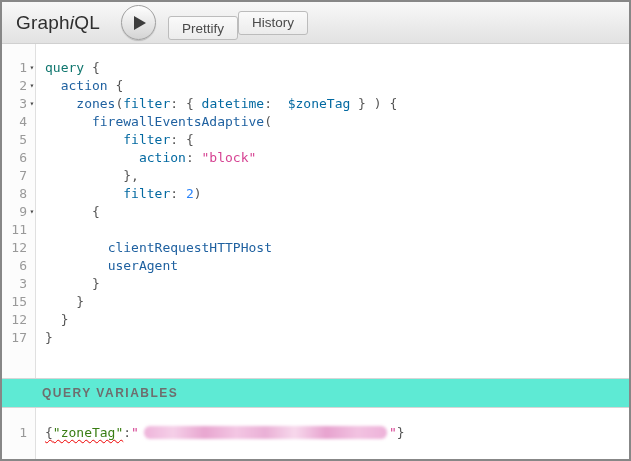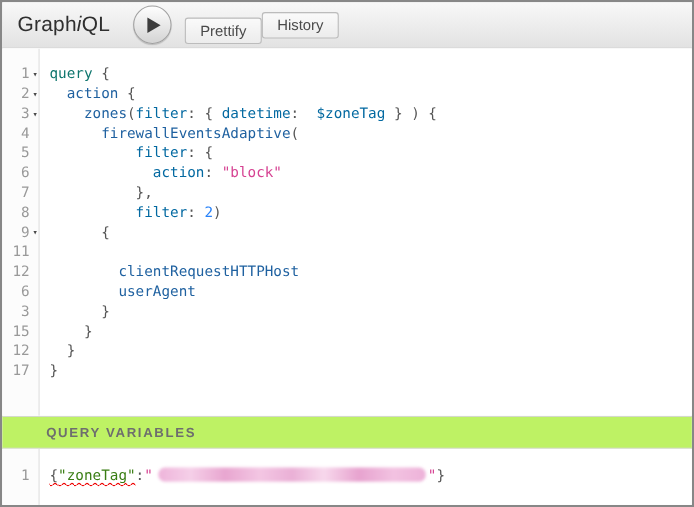--- a/index.html
+++ b/index.html
@@ -100,21 +100,21 @@
     border-radius: 6px;
     background: linear-gradient(90deg,
       #eeb4da 0%, #f5cfe8 12%, #e8a6d0 25%, #f3c6e3 38%,
       #eab0d6 50%, #f7d8ec 62%, #e7a3cf 75%, #f2c2e1 88%, #edb2d9 100%);
     filter: blur(1.5px);
   }
 
   
   .vars-bar {
     flex: 0 0 30px; height: 30px;
-    background: #bef264;
+    background: #5eead4;
     border-top: 1px solid #d6d6d6;
     border-bottom: 1px solid #d6d6d6;
     display: flex; align-items: center;
     padding-left: 40px;
     cursor: row-resize;
   }
   .vars-title {
     font-size: 12px; font-weight: bold; color: #6e6e6e;
     letter-spacing: 1.5px; text-transform: uppercase;
   }

